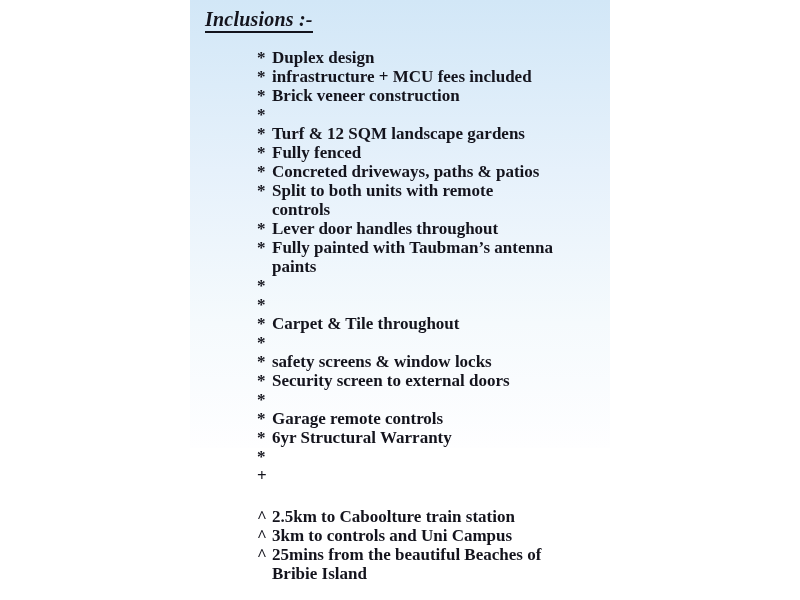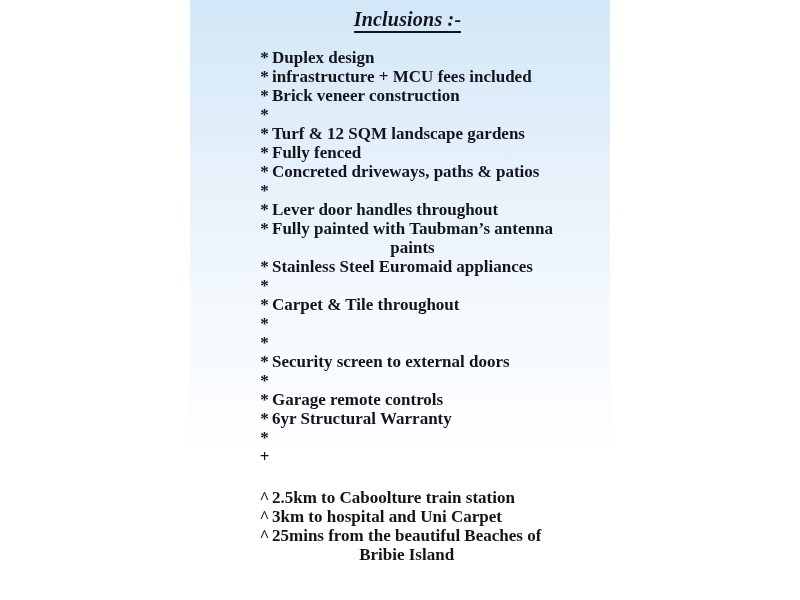--- a/index.html
+++ b/index.html
@@ -23,21 +23,20 @@
   .panel {
     position: absolute;
     left: 190px; top: 0;
     width: 420px; height: 448px;
     background: linear-gradient(180deg,
       var(--bg-top) 0%,
       var(--bg-mid) 38%,
       #f5fafd 72%,
       var(--bg-bottom) 100%);
     color: var(--ink);
-    text-align: center;
   }
   .heading {
     display: inline-block;
     margin: 8px 0 0 15px;
     font-size: 20px;
     line-height: 22px;
     font-weight: bold;
     font-style: italic;
     border-bottom: 2px solid currentColor;
     padding-bottom: 1px;
@@ -98,53 +97,55 @@
           <span class="text">Fully fenced</span>
         </div>
 
         <div class="row">
           <span class="marker">*</span>
           <span class="text">Concreted driveways, paths &amp; patios</span>
         </div>
 
         <div class="row">
           <span class="marker">*</span>
+          <span class="text">Split to both units with remote
+controls</span>
         </div>
 
         <div class="row">
           <span class="marker">*</span>
           <span class="text">Lever door handles throughout</span>
         </div>
 
         <div class="row">
           <span class="marker">*</span>
           <span class="text">Fully painted with Taubman’s antenna
 paints</span>
         </div>
 
         <div class="row">
           <span class="marker">*</span>
-          <span class="text">Stainless Steel Euromaid appliances</span>
         </div>
 
         <div class="row">
           <span class="marker">*</span>
         </div>
 
         <div class="row">
           <span class="marker">*</span>
           <span class="text">Carpet &amp; Tile throughout</span>
         </div>
 
         <div class="row">
           <span class="marker">*</span>
         </div>
 
         <div class="row">
           <span class="marker">*</span>
+          <span class="text">safety screens &amp; window locks</span>
         </div>
 
         <div class="row">
           <span class="marker">*</span>
           <span class="text">Security screen to external doors</span>
         </div>
 
         <div class="row">
           <span class="marker">*</span>
         </div>
@@ -170,21 +171,21 @@
 
     <div class="list location">
 
         <div class="row">
           <span class="marker">^</span>
           <span class="text">2.5km to Caboolture train station</span>
         </div>
 
         <div class="row">
           <span class="marker">^</span>
-          <span class="text">3km to hospital and Uni Carpet</span>
+          <span class="text">3km to controls and Uni Campus</span>
         </div>
 
         <div class="row">
           <span class="marker">^</span>
           <span class="text">25mins from the beautiful Beaches of
 Bribie Island</span>
         </div>
       </div>
   </div>
 </div>

